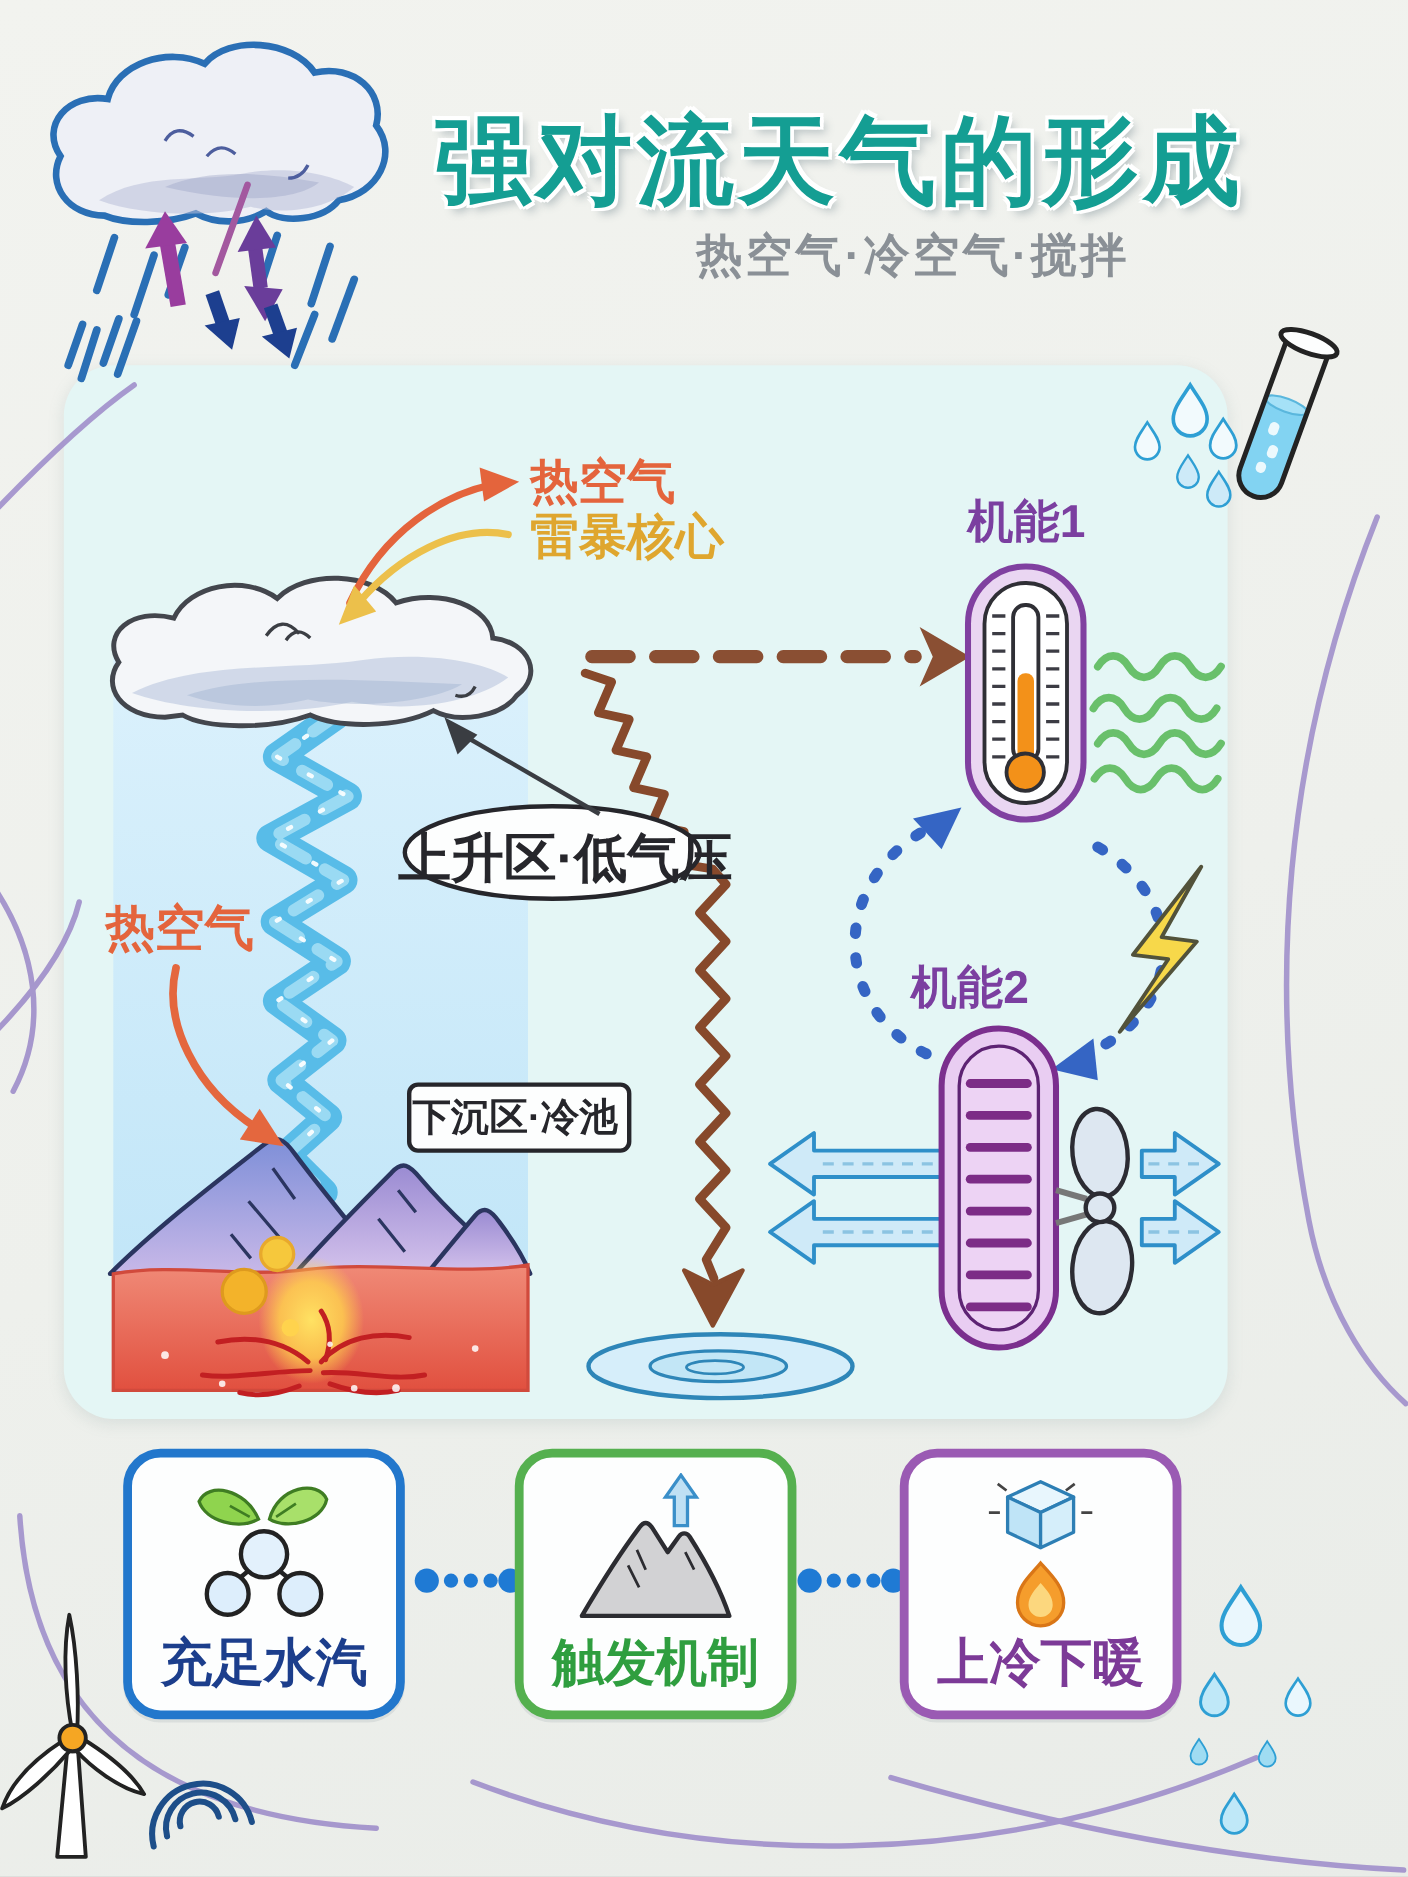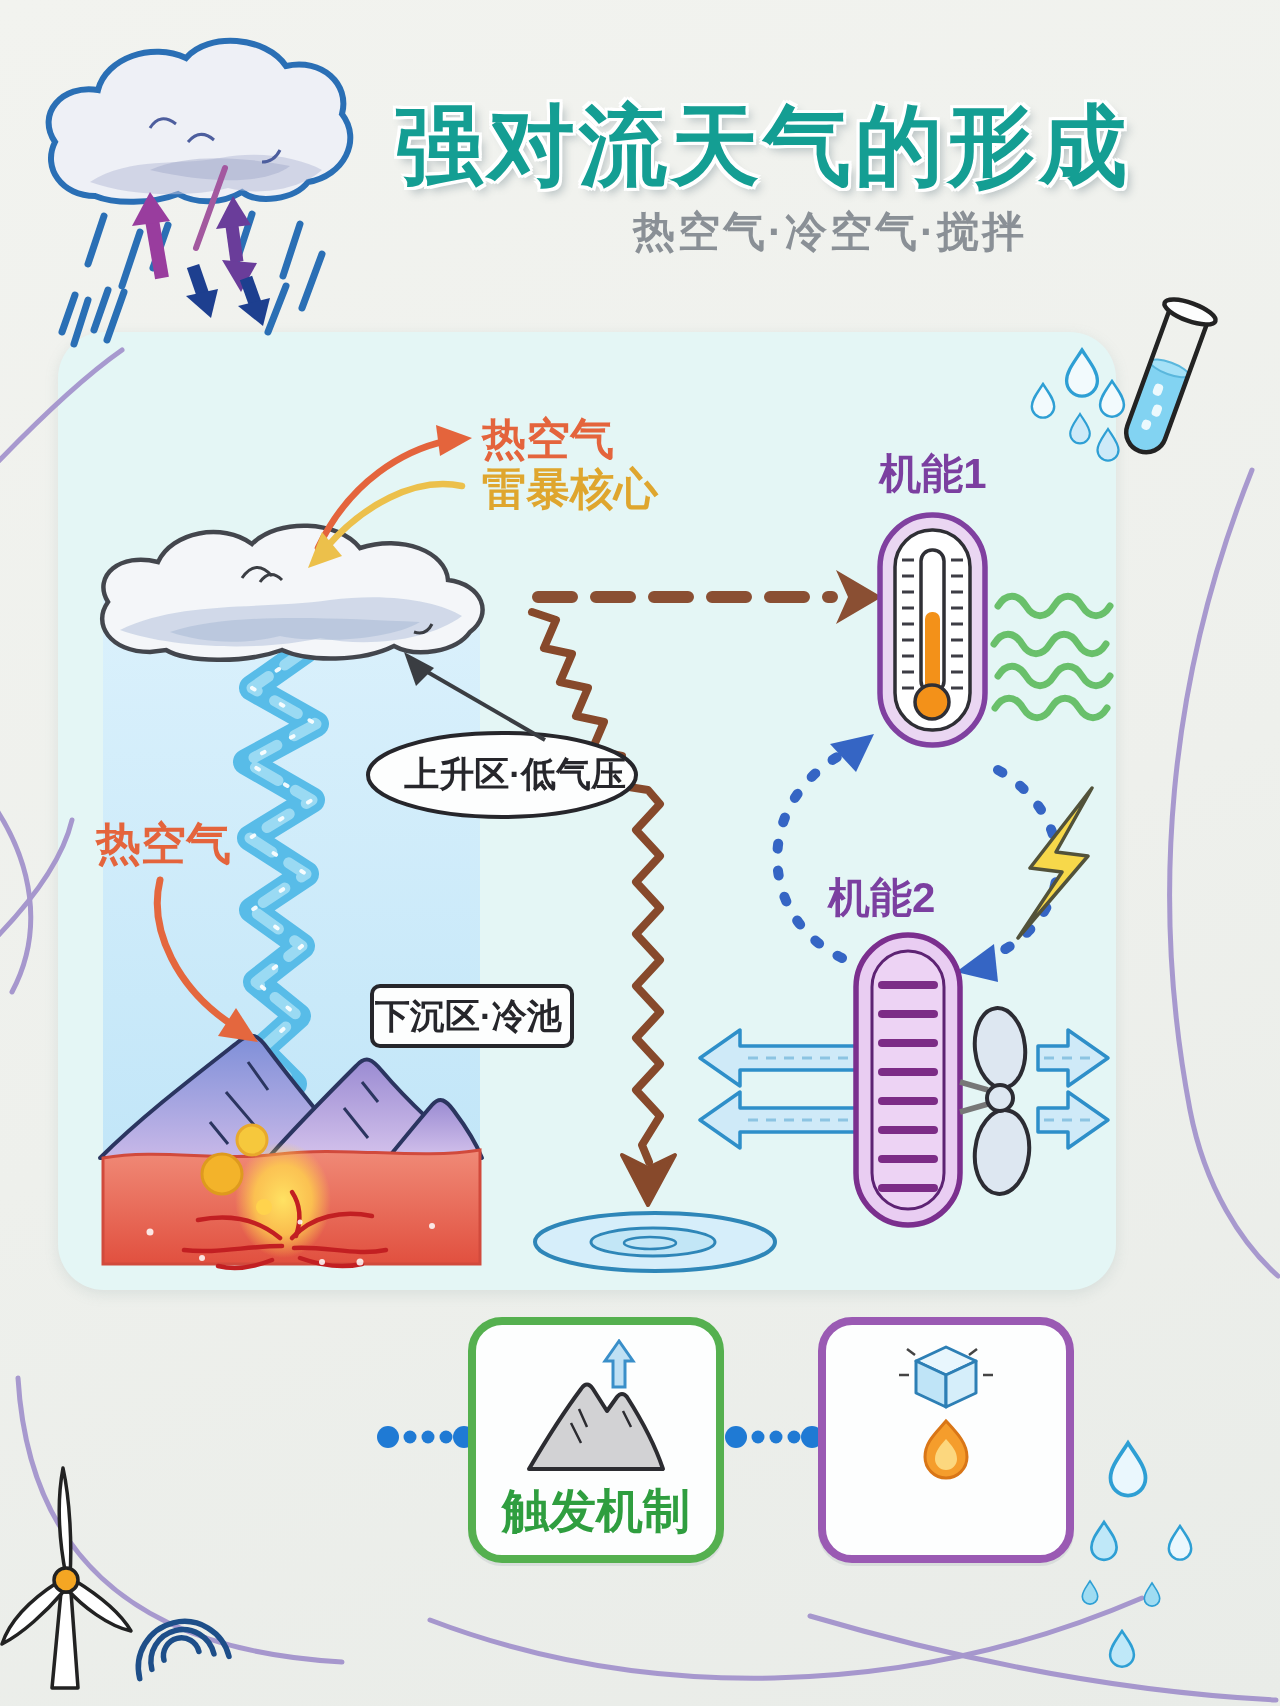--- a/index.html
+++ b/index.html
@@ -310,40 +310,54 @@
 
 
   <div class="txt" style="left: 482px; top: 416px; font-size: 44px; color: rgb(228, 100, 60);">热空气</div>
 
   <div class="txt" style="left: 482px; top: 466px; font-size: 44px; color: rgb(223, 166, 46);">雷暴核心</div>
 
   <div class="txt" style="left: 852px; top: 452px; width: 162px; text-align: center; font-size: 42px; color: rgb(123, 63, 160);">机能1</div>
 
   <div class="txt" style="left: 828px; top: 876px; width: 162px; font-size: 42px; color: rgb(123, 63, 160);">机能2</div>
 
-  <div class="txt" style="left: 378px; top: 756px; width: 248px; text-align: right; font-size: 35px; font-weight: 700; color: rgb(38, 38, 43);">上升区·低气压</div>
+  <div class="txt" style="left: 362px; top: 756px; width: 248px; text-align: center; font-size: 48px; font-weight: 700; color: rgb(38, 38, 43);">上升区·低气压</div>
 
   <div class="txt" style="left: 375px; top: 998px; width: 195px; text-align: left; font-size: 35px; font-weight: 700; color: rgb(38, 38, 43);">下沉区·冷池</div>
 
   <div class="txt" style="left: 96px; top: 820px; font-size: 45px; color: rgb(228, 100, 60);">热空气</div>
 
+  <div class="factor-box" style="left: 112px; border-color: rgb(34, 119, 204);">
+    <svg class="factor-icon" width="150" height="150" viewBox="0 0 150 150">
+      <path d="M70,42 C58,14 24,8 16,26 C22,44 52,52 70,42 Z" fill="#8fd44e" stroke="#3f7d23" stroke-width="3"></path>
+      <path d="M80,42 C88,12 124,6 132,24 C128,44 96,52 80,42 Z" fill="#a8e06a" stroke="#3f7d23" stroke-width="3"></path>
+      <path d="M44,30 L62,40 M104,28 L86,40" fill="none" stroke="#3f7d23" stroke-width="2.5"></path>
+      <line x1="62" y1="88" x2="50" y2="98" stroke="#222" stroke-width="4"></line>
+      <line x1="88" y1="88" x2="100" y2="98" stroke="#222" stroke-width="4"></line>
+      <circle cx="75" cy="74" r="21" fill="#e3f1fc" stroke="#222" stroke-width="4"></circle>
+      <circle cx="42" cy="110" r="19" fill="#ddeefc" stroke="#222" stroke-width="4"></circle>
+      <circle cx="108" cy="110" r="19" fill="#ddeefc" stroke="#222" stroke-width="4"></circle>
+    </svg>
+    <div class="factor-label" style="color: rgb(28, 62, 140);">充足水汽</div>
+  </div>
 
   <div class="factor-box" style="left: 468px; border-color: rgb(85, 176, 79);">
     <svg class="factor-icon" width="150" height="150" viewBox="0 0 150 150">
       <polygon points="98,2 84,22 92,22 92,48 104,48 104,22 112,22" fill="#bfe0f4" stroke="#3a8fc9" stroke-width="3"></polygon>
       <path d="M8,130 C28,96 48,66 60,50 C64,44 68,44 72,50 L86,72 L96,58 C99,54 103,54 106,58 C120,80 134,106 142,130 Z" fill="#d2d2d4" stroke="#2c2c31" stroke-width="4" stroke-linejoin="round"></path>
       <path d="M58,70 L66,88 M50,84 L60,104 M102,72 L110,88" fill="none" stroke="#2c2c31" stroke-width="2.5"></path>
     </svg>
     <div class="factor-label" style="color: rgb(47, 158, 63);">触发机制</div>
   </div>
 
   <div class="factor-box" style="left: 818px; border-color: rgb(154, 90, 179);">
     <svg class="factor-icon" width="150" height="150" viewBox="0 0 150 150">
       <polygon points="75,8 105,22 75,36 45,22" fill="#e8f6fd" stroke="#2d7fb5" stroke-width="3" stroke-linejoin="round"></polygon>
       <polygon points="45,22 75,36 75,68 45,54" fill="#bfe4f7" stroke="#2d7fb5" stroke-width="3" stroke-linejoin="round"></polygon>
       <polygon points="105,22 75,36 75,68 105,54" fill="#d5eefa" stroke="#2d7fb5" stroke-width="3" stroke-linejoin="round"></polygon>
       <path d="M28,36 L38,36 M112,36 L122,36 M36,10 L44,16 M106,10 L98,16" stroke="#444" stroke-width="2.5"></path>
       <path d="M75,82 C86,94 96,104 96,118 A21,21 0 0 1 54,118 C54,103 64,95 75,82 Z" fill="#f59d2c" stroke="#d97617" stroke-width="3"></path>
       <path d="M75,100 C81,107 86,112 86,120 A11,11 0 0 1 64,120 C64,112 70,106 75,100 Z" fill="#fcd77e"></path>
     </svg>
+    <div class="factor-label" style="color: rgb(124, 58, 151);">上冷下暖</div>
   </div>
 
 </div>
 
 </body></html>

